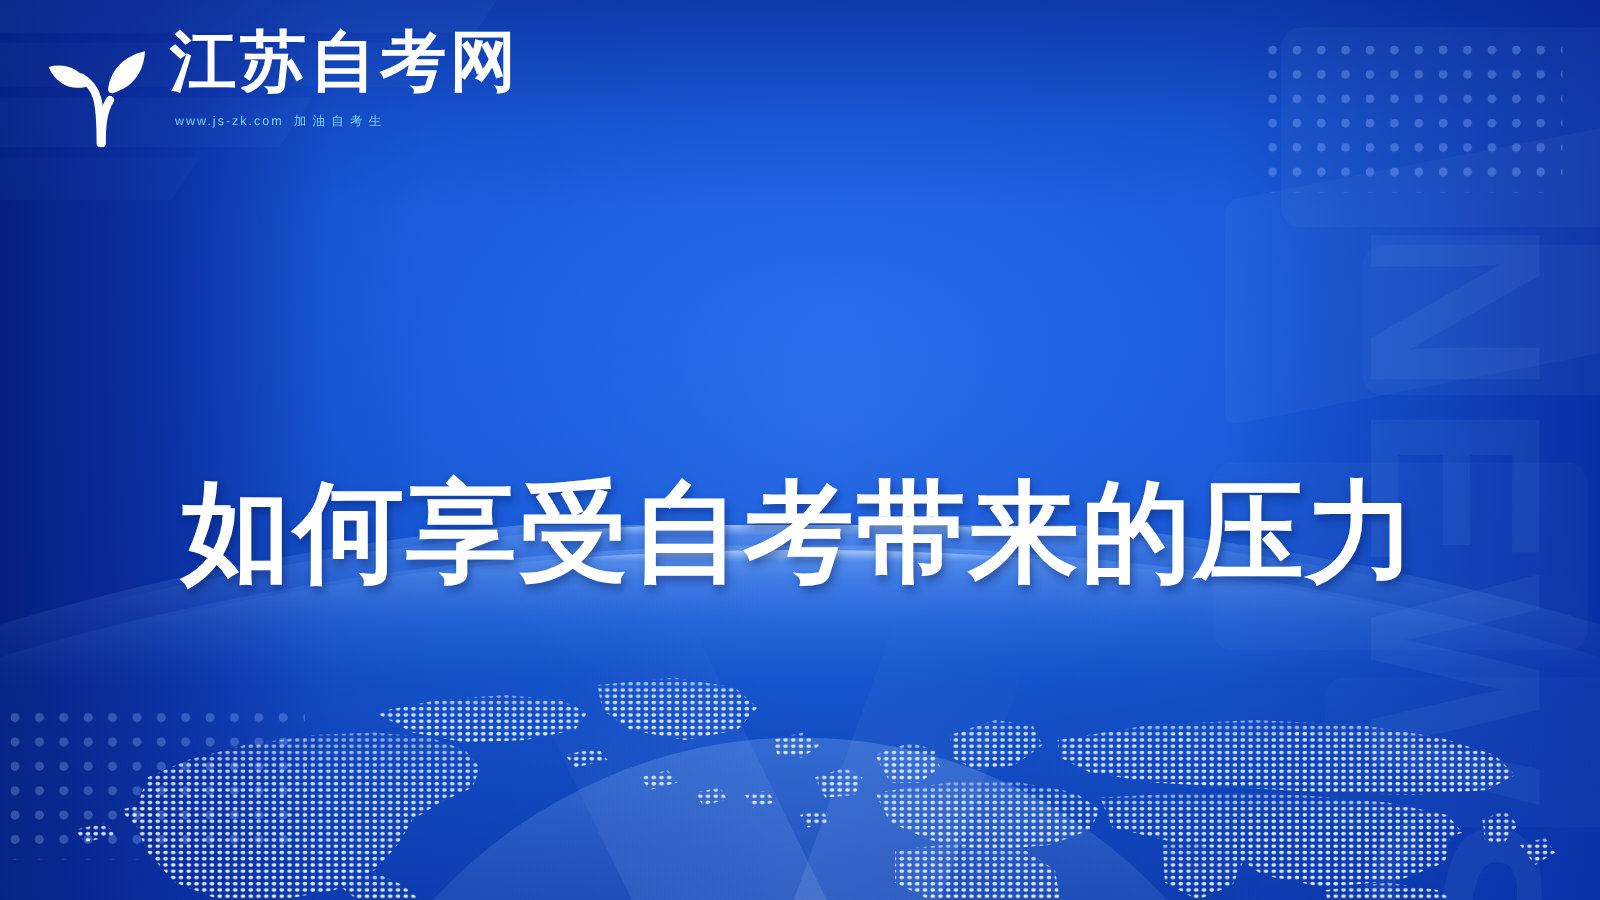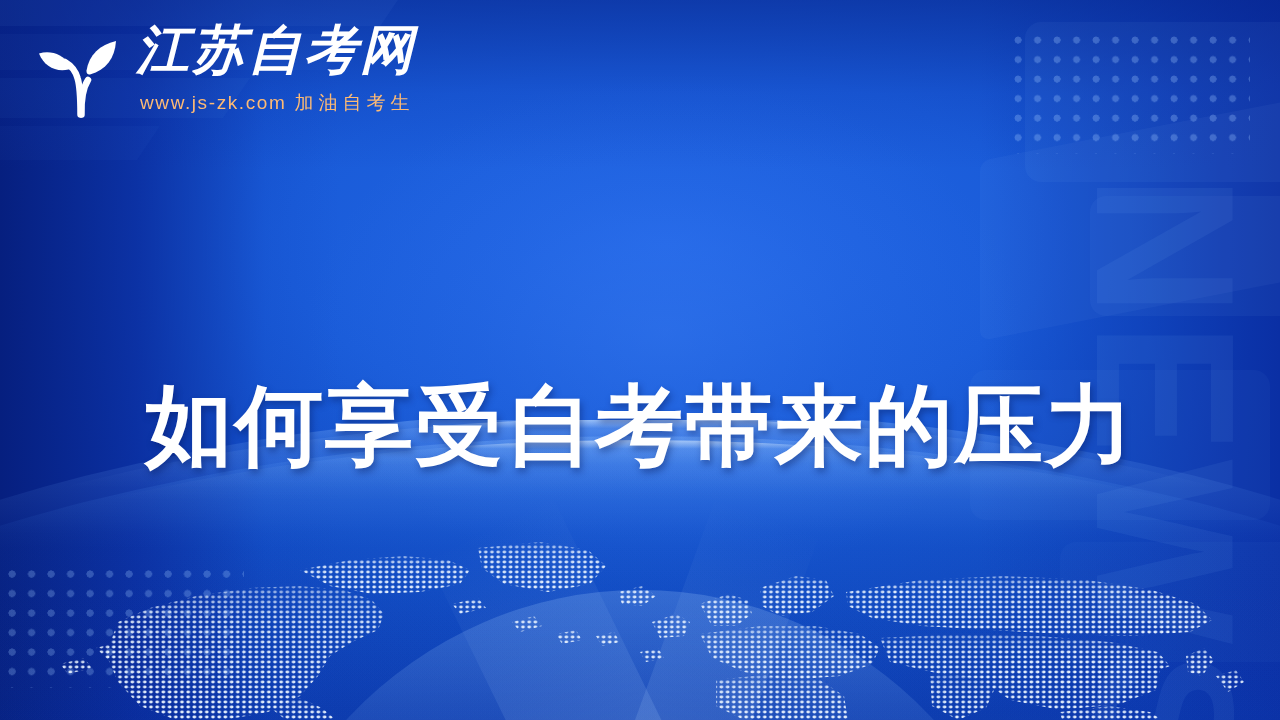--- a/index.html
+++ b/index.html
@@ -155,25 +155,24 @@
     position:absolute;left:36px;top:22px;
     display:flex;align-items:flex-start;gap:14px;
   }
   .sprout{width:86px;height:92px;flex:0 0 auto;margin-top:4px;}
   .logo-text{display:flex;flex-direction:column;}
   .brand{
     font-size:53px;line-height:1.05;
     font-weight:700;color:#ffffff;
     letter-spacing:3px;
     font-family:"Liberation Sans","DejaVu Sans",sans-serif;
-    font-style:italic;
   }
   .tagline{
     margin-top:12px;margin-left:4px;
-    font-size:19px;color:#fdba74;
+    font-size:10px;color:#7dd3fc;
     letter-spacing:1.6px;
     white-space:nowrap;
     font-family:"Liberation Sans","DejaVu Sans",sans-serif;
   }
   .tagline .cn{letter-spacing:5px;margin-left:8px;}
 
   
   .headline{
     position:absolute;
     left:0;right:0;top:318px;

